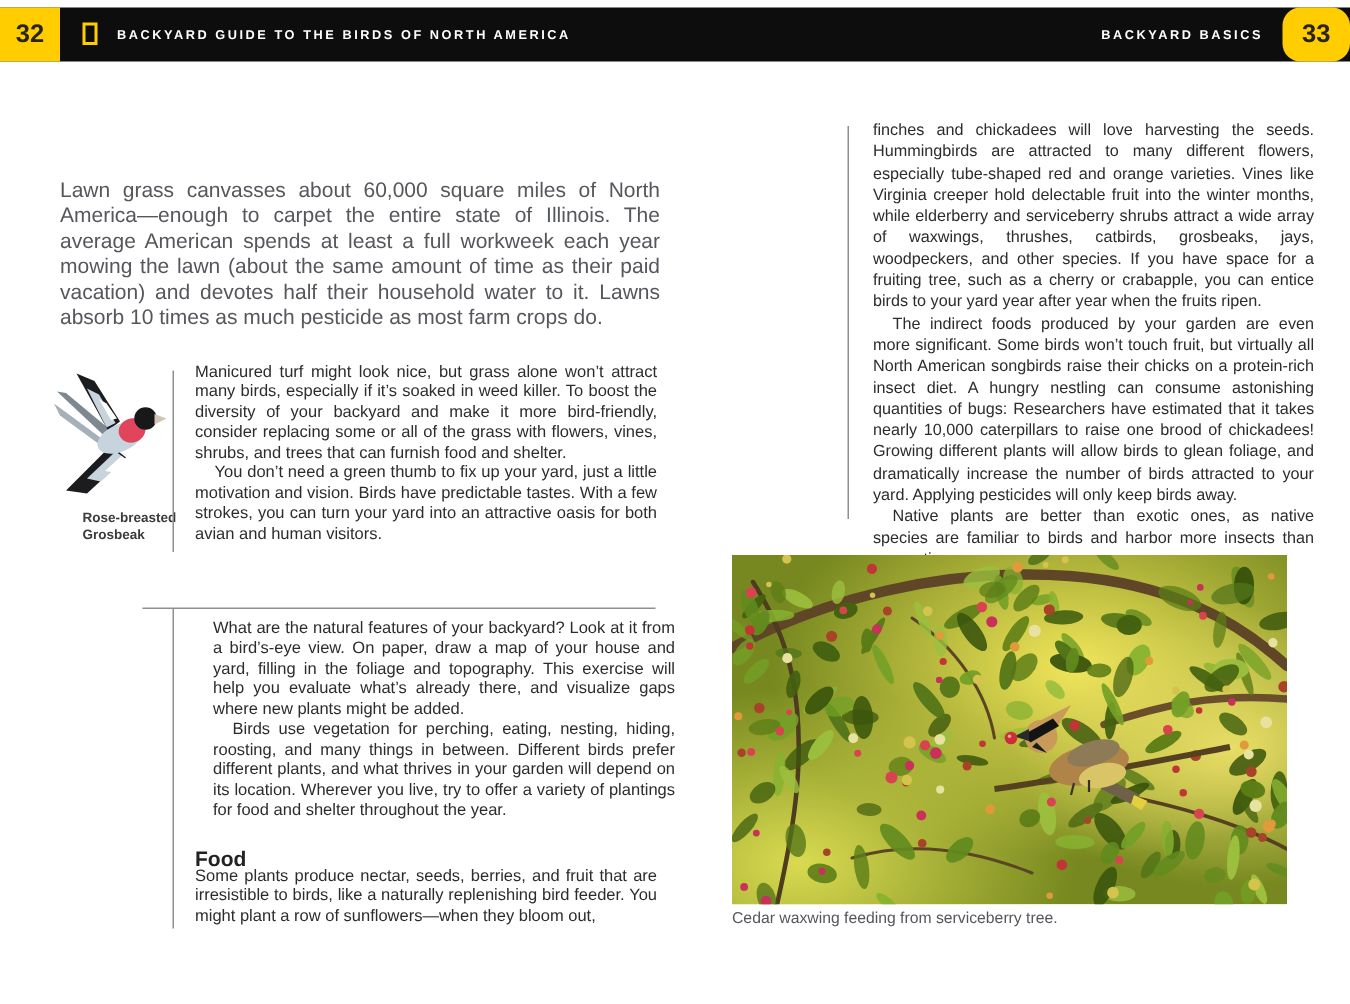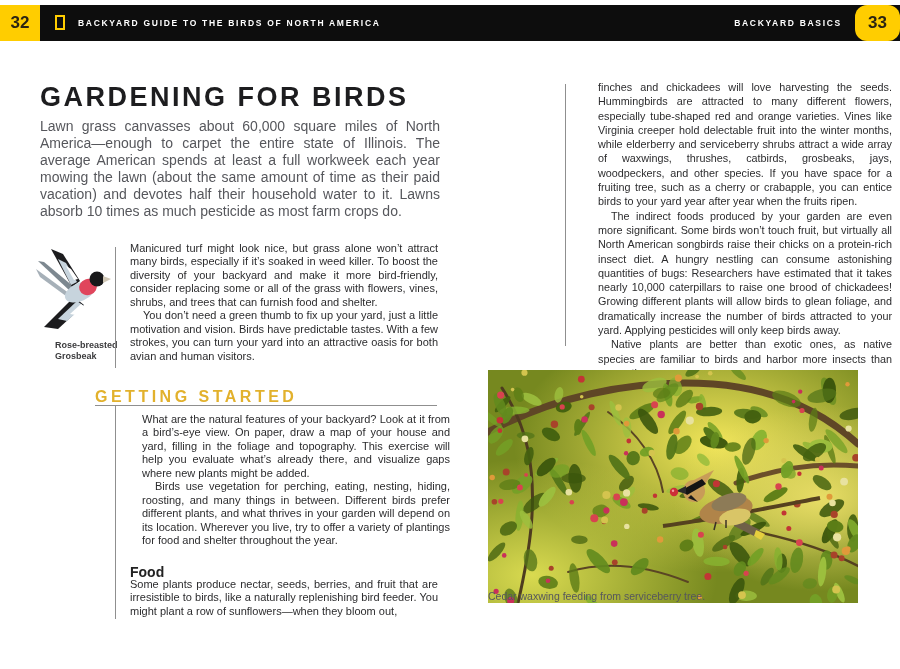--- a/index.html
+++ b/index.html
@@ -35,39 +35,38 @@
   .grosbeak-text { position:absolute; left:130px; top:242px; width:308px; }
 
   .gs-heading { position:absolute; left:95px; top:388px; font-size:16px; font-weight:bold; letter-spacing:3.5px; color:#e2b12c; white-space:nowrap; }
   .gs-underline { position:absolute; left:95px; top:405px; width:342px; height:1px; background:#8f8f8f; }
   .gs-text { position:absolute; left:130px; top:413px; width:308px;margin-left:12px; }
 
   .food-heading { position:absolute; left:130px; top:564px; font-size:14px; font-weight:bold; color:#222; }
   .food-text { position:absolute; left:130px; top:578px; width:308px; }
 
   
-  .right-col { position:absolute; left:598px; top:80px; width:294px; font-size:10.8px; line-height:14.3px; }
+  .right-col { position:absolute; left:582px; top:80px; width:294px; font-size:10.8px; line-height:14.3px; }
   .photo-frame { position:absolute; left:488px; top:370px; width:370px; height:233px; overflow:hidden; }
   .photo-frame svg { display:block; }
-  .photo-caption { position:absolute; left:488px; top:590px; width:372px; font-size:10.5px; color:#56575c; }
+  .photo-caption { position:absolute; left:488px; top:606px; width:372px; font-size:10.5px; color:#56575c; }
 </style>
 </head>
 <body>
 
 <div class="spread">
 
   <div class="header-bar">
     <div class="pagenum-box pagenum-left">32</div>
     <span class="ng-logo"></span>
     <div class="bar-text book-title">BACKYARD GUIDE TO THE BIRDS OF NORTH AMERICA</div>
     <div class="bar-text section-label">BACKYARD BASICS</div>
     <div class="pagenum-box pagenum-right">33</div>
   </div>
 
-  <h1 class="page-title">GARDENING FOR BIRDS</h1>
   <div class="intro">Lawn grass canvasses about 60,000 square miles of North America—enough to carpet the entire state of Illinois. The average American spends at least a full workweek each year mowing the lawn (about the same amount of time as their paid vacation) and devotes half their household water to it. Lawns absorb 10 times as much pesticide as most farm crops do.</div>
 
   <div class="grosbeak-art">
     <svg width="76" height="90" viewBox="0 0 76 90">
 
       <path d="M34,44 L2,14 L8,15 L38,40 Z" fill="#7d8890"></path>
       <path d="M34,47 L0,22 L4,30 L34,52 Z" fill="#a6b0b8"></path>
 
       <path d="M36,40 L15,2 L27,7 L44,34 Z" fill="#1c1c1e"></path>
       <path d="M35,38 L22,12 L30,16 L41,35 Z" fill="#c7d4dd"></path>
@@ -91,21 +90,20 @@
     <div>Grosbeak</div>
   </div>
 
   <div class="vrule vrule-left-1"></div>
 
   <div class="body-text grosbeak-text">
     <p>Manicured turf might look nice, but grass alone won’t attract many birds, especially if it’s soaked in weed killer. To boost the diversity of your backyard and make it more bird-friendly, consider replacing some or all of the grass with flowers, vines, shrubs, and trees that can furnish food and shelter.</p>
     <p class="indent">You don’t need a green thumb to fix up your yard, just a little motivation and vision. Birds have predictable tastes. With a few strokes, you can turn your yard into an attractive oasis for both avian and human visitors.</p>
   </div>
 
-  <div class="gs-heading">GETTING STARTED</div>
   <div class="gs-underline"></div>
   <div class="vrule vrule-left-2"></div>
 
   <div class="body-text gs-text">
     <p>What are the natural features of your backyard? Look at it from a bird’s-eye view. On paper, draw a map of your house and yard, filling in the foliage and topography. This exercise will help you evaluate what’s already there, and visualize gaps where new plants might be added.</p>
     <p class="indent">Birds use vegetation for perching, eating, nesting, hiding, roosting, and many things in between. Different birds prefer different plants, and what thrives in your garden will depend on its location. Wherever you live, try to offer a variety of plantings for food and shelter throughout the year.</p>
   </div>
 
   <div class="food-heading">Food</div>
   <div class="body-text food-text">

